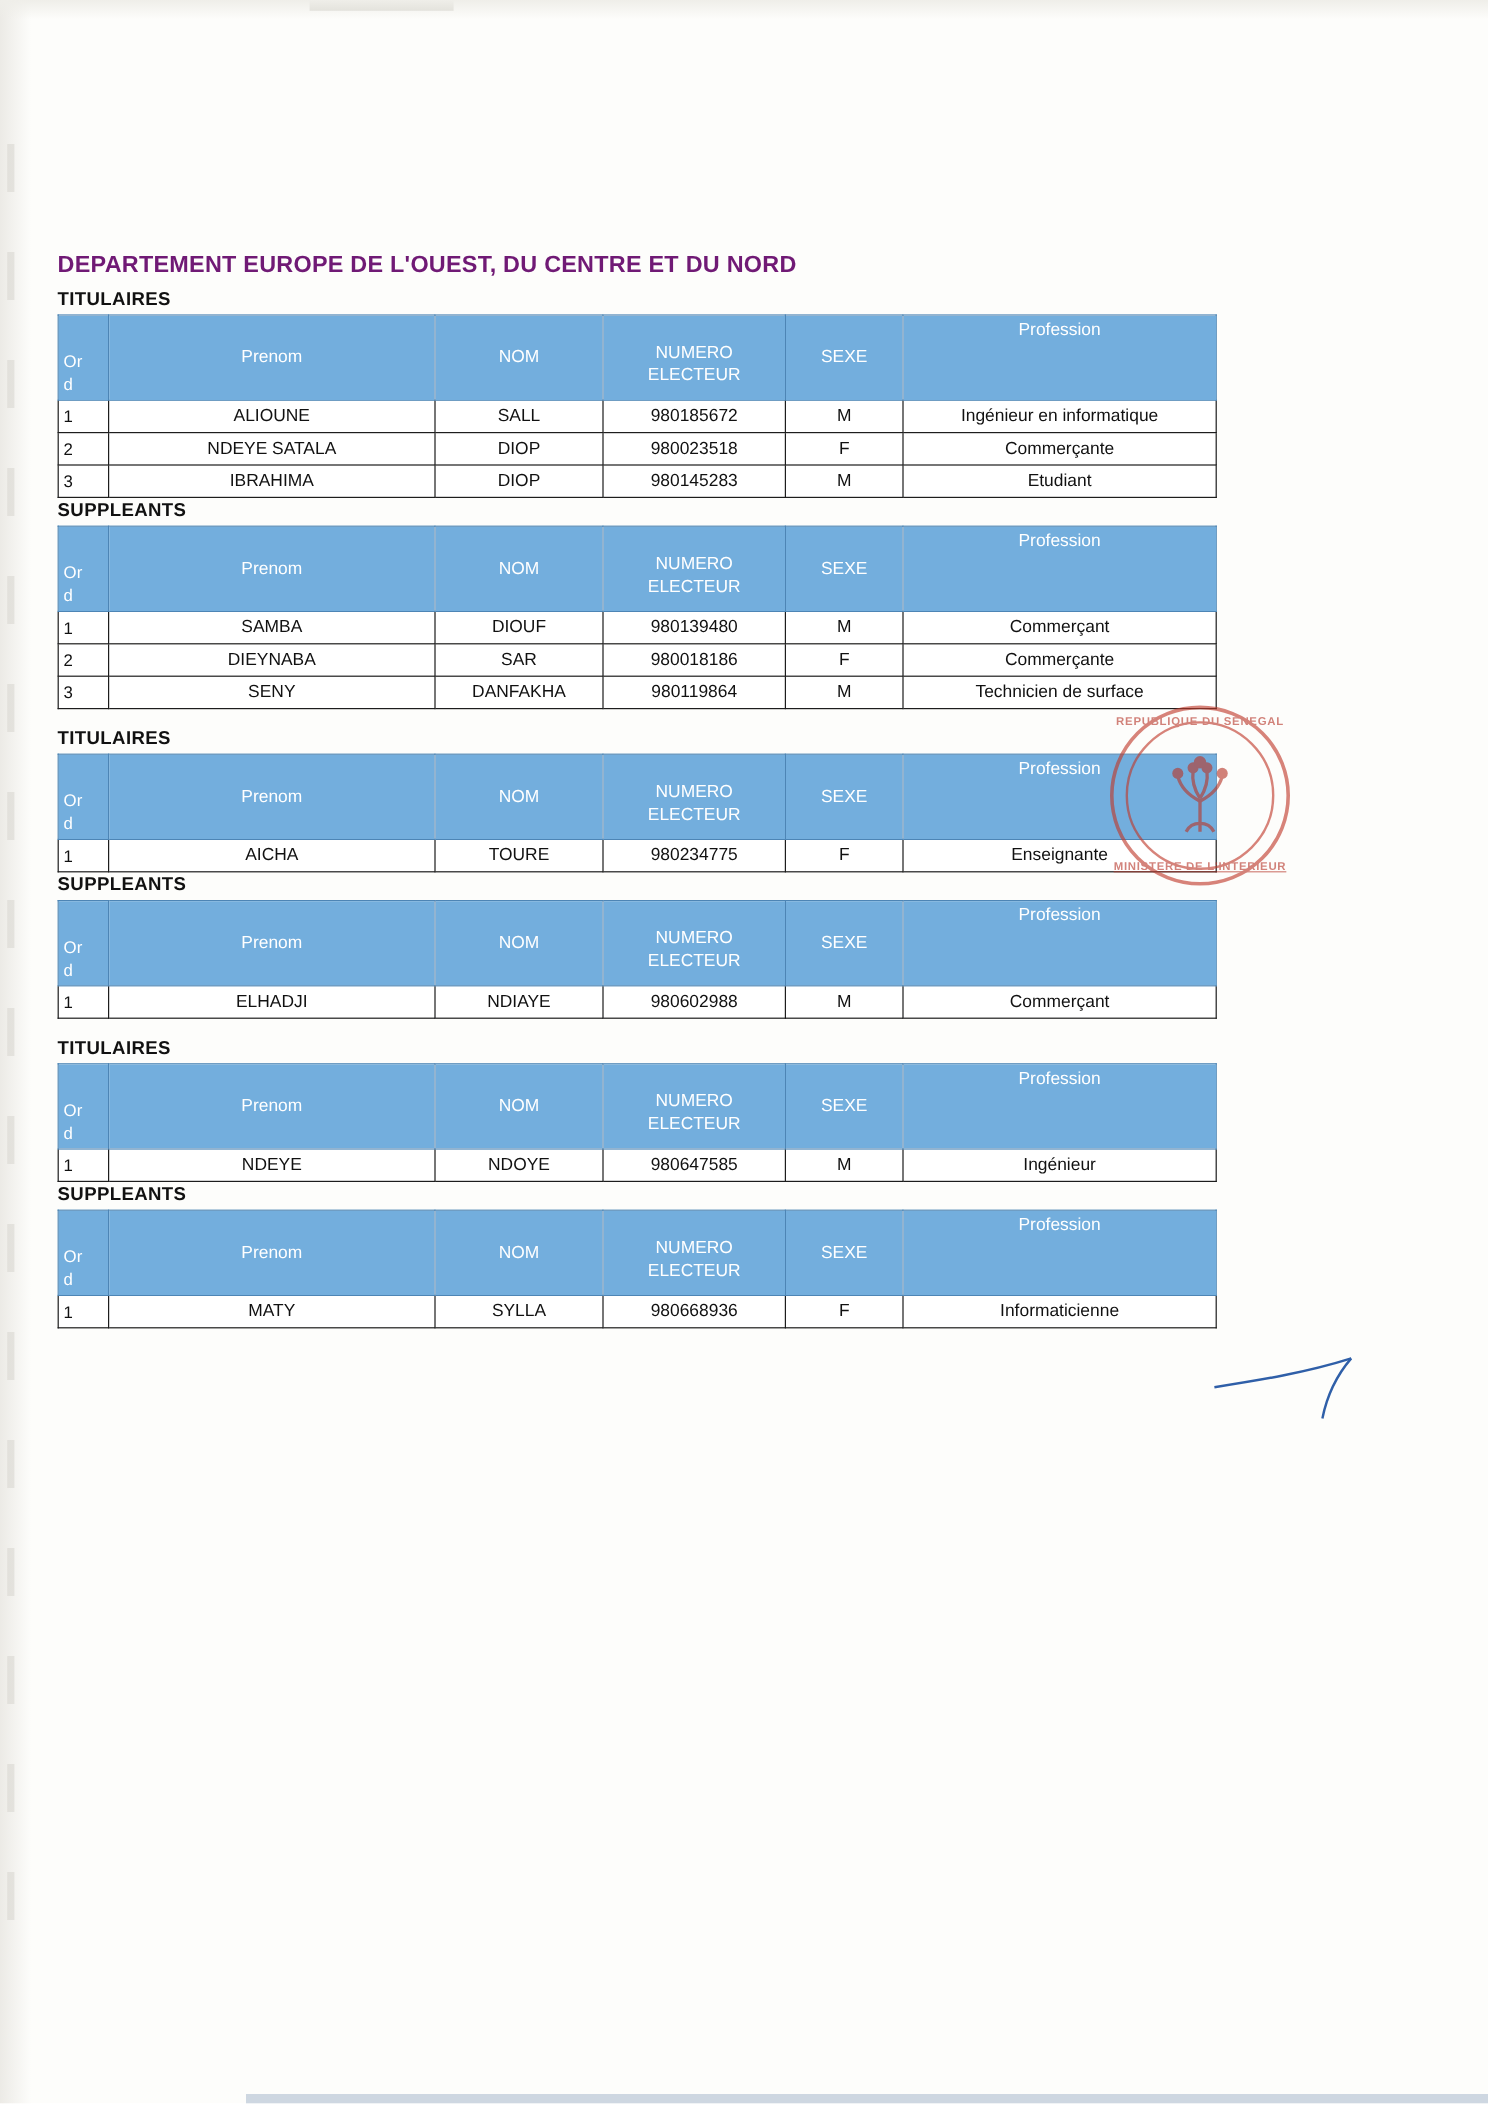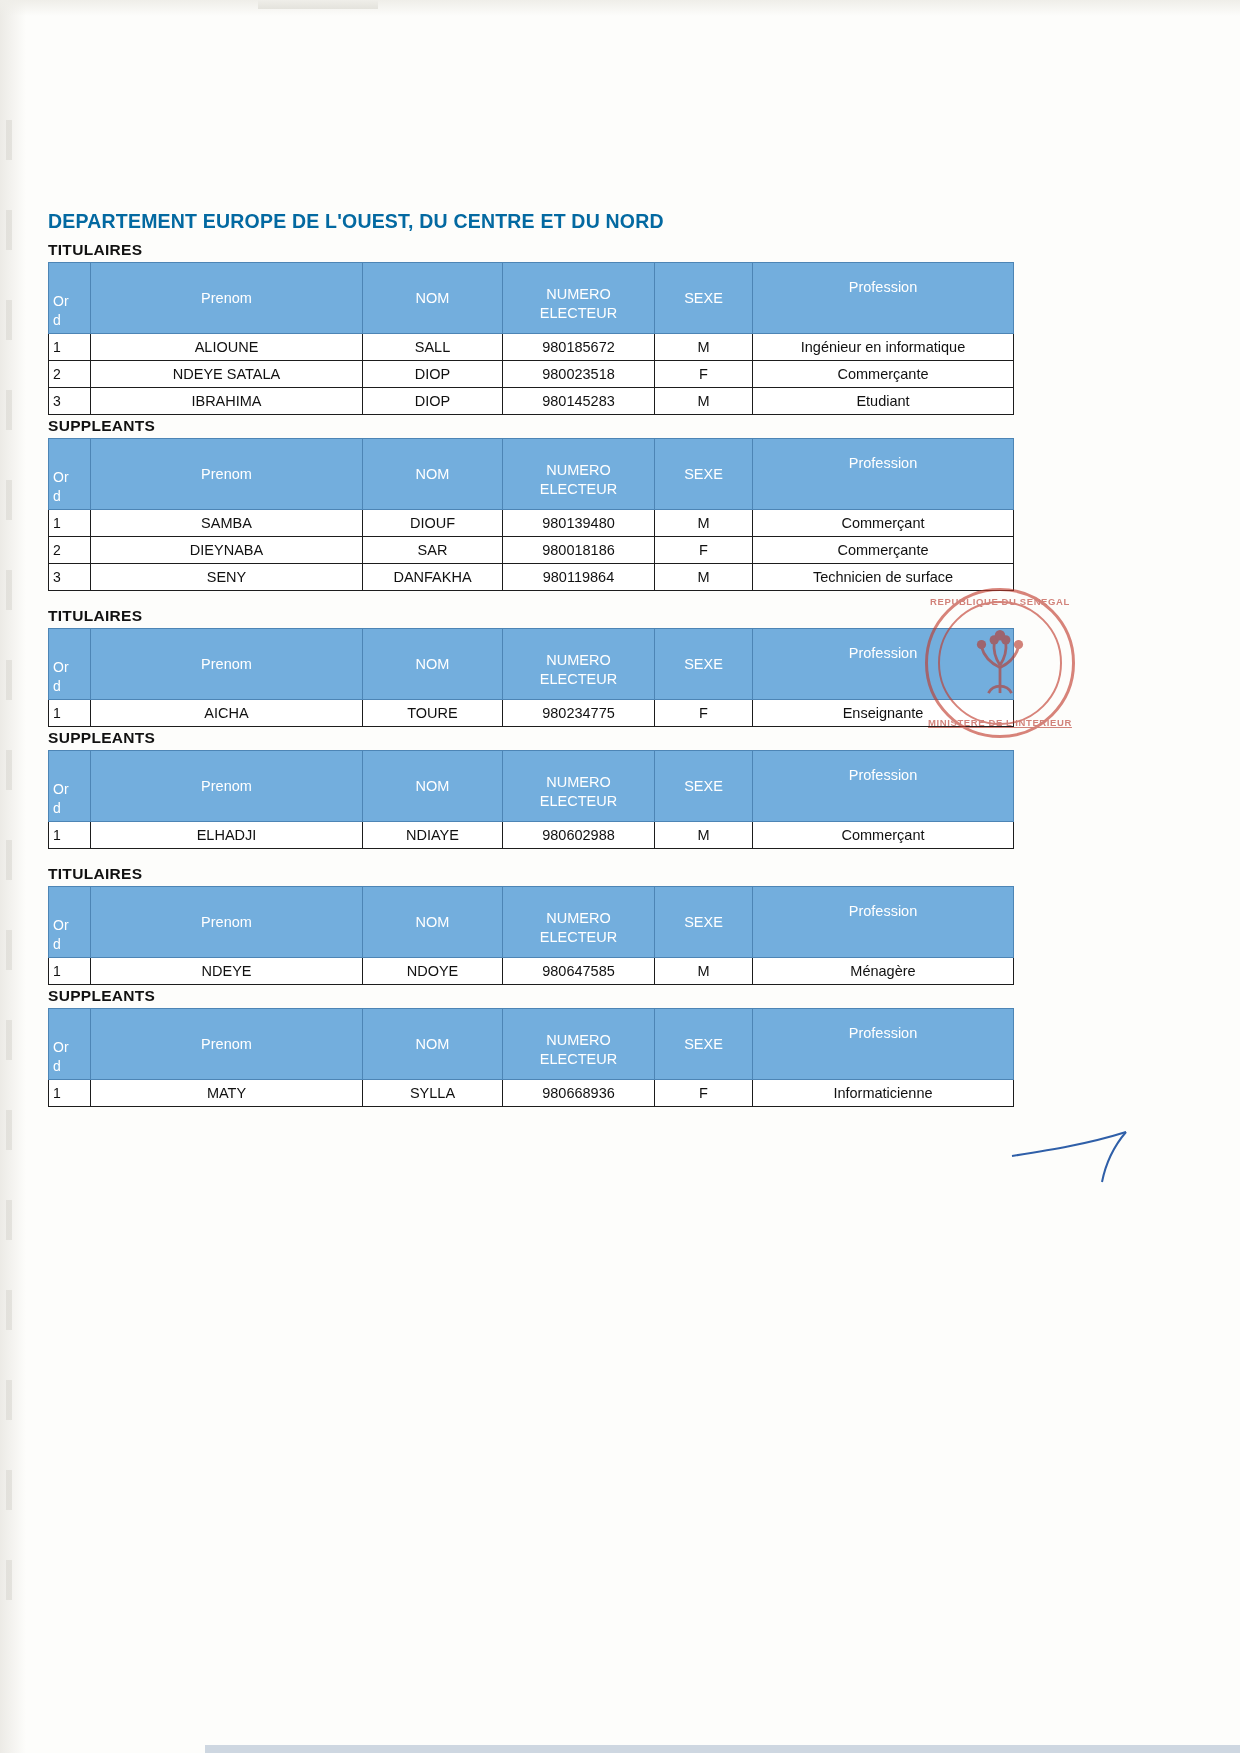--- a/index.html
+++ b/index.html
@@ -64,21 +64,21 @@
     left: 48px;
     top: 210px;
     width: 1000px;
   }
 
   h1.dept {
     font-size: 19.5px;
     font-weight: bold;
     letter-spacing: .2px;
     margin: 0 0 8px 0;
-    color: #0369a1;
+    color: #701a75;
     font-family: "Liberation Sans", sans-serif;
   }
   .dept-spacer { height: 14px; }
 
   .section-label {
     font-weight: bold;
     font-size: 15.5px;
     margin: 2px 0 3px 0;
     color: #111;
     letter-spacing: .3px;
@@ -110,21 +110,21 @@
     vertical-align: bottom;
     padding: 13px 0 3px 4px;
     font-size: 14px;
     line-height: 13px;
   }
   thead.hdr th .stack {
     display: block;
     line-height: 19px;
   }
   thead.hdr th.two-line { padding-top: 12px; }
-  thead.hdr th.prof { vertical-align: top; padding-top: 16px; }
+  thead.hdr th.prof { vertical-align: top; padding-top: 4px; }
   thead.hdr th.sexe { vertical-align: middle; }
 
   tbody.rows td {
     height: 26px;
     font-size: 14.5px;
     text-align: center;
     background: #ffffff;
     color: #111;
   }
   tbody.rows td.ord {
@@ -410,21 +410,21 @@
         <th class="prof">Profession</th>
       </tr>
     </thead>
         <tbody class="rows">
       <tr>
         <td class="ord">1</td>
         <td>NDEYE</td>
         <td>NDOYE</td>
         <td>980647585</td>
         <td>M</td>
-        <td class="prof">Ménagère</td>
+        <td class="prof">Ingénieur</td>
       </tr>
         </tbody>
       </table>
       <div class="section-label">SUPPLEANTS</div>
       <table class="roster">
     <colgroup>
       <col class="c-or">
           <col class="c-pre">
           <col class="c-nom">
           <col class="c-num">

